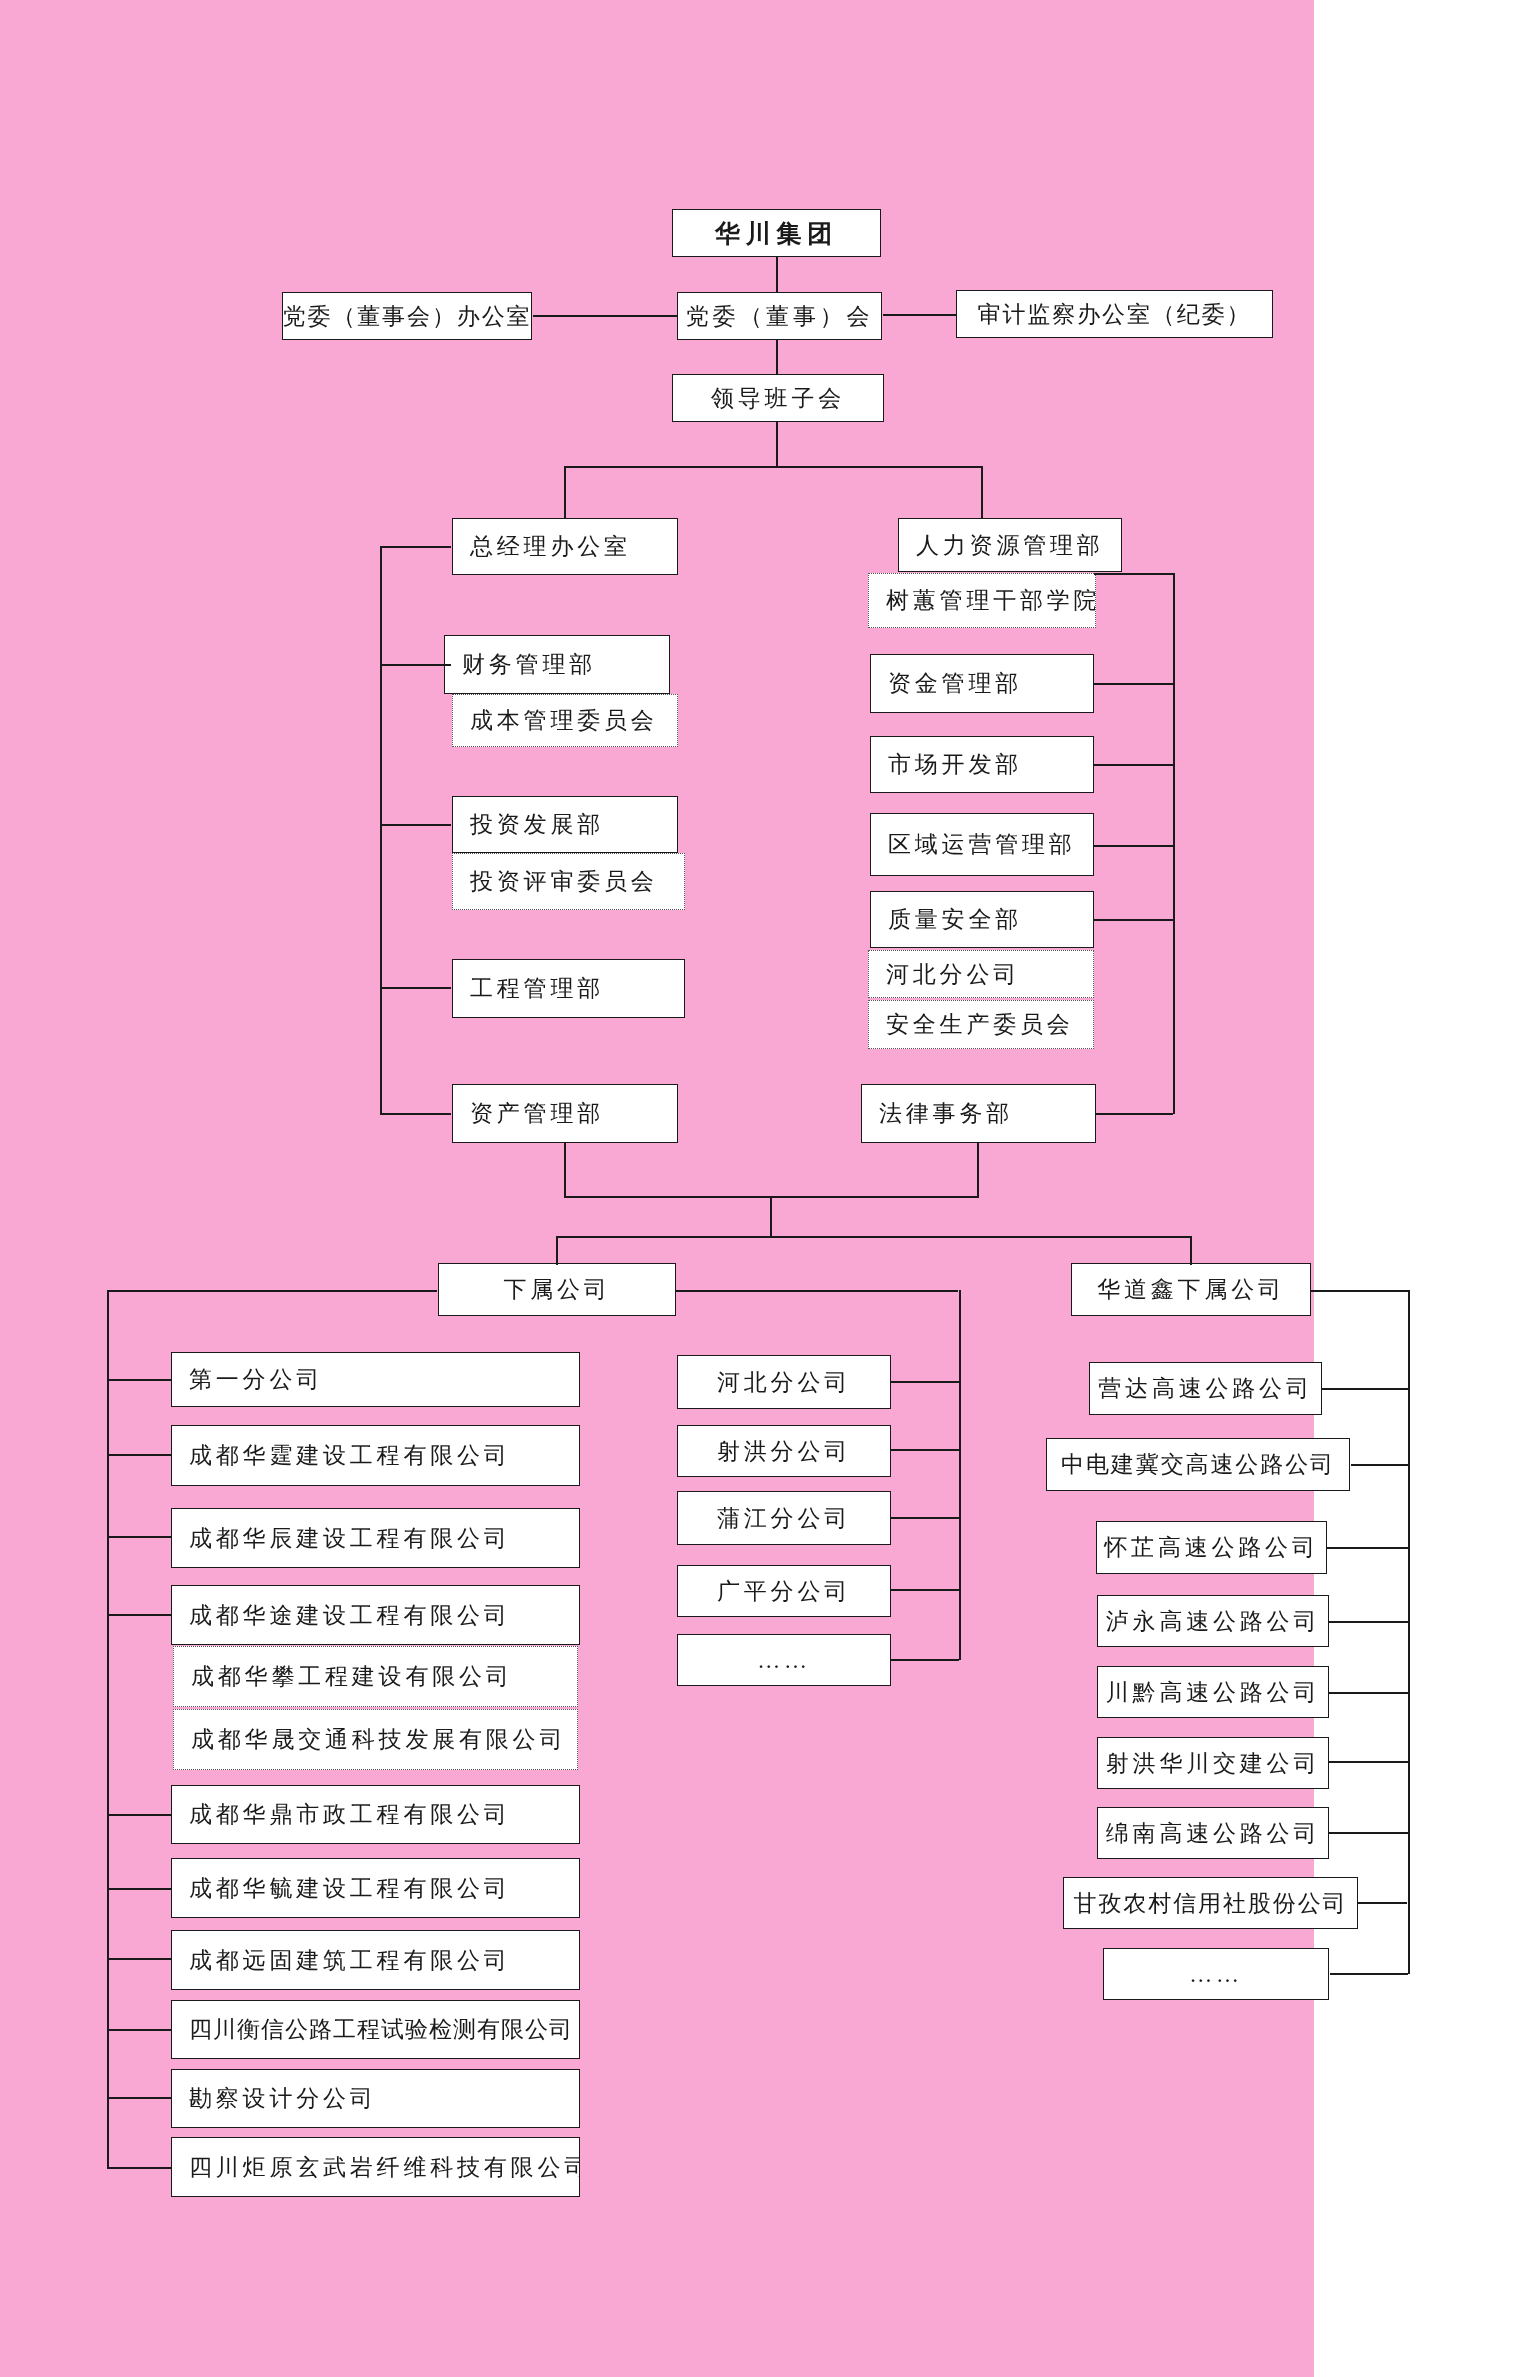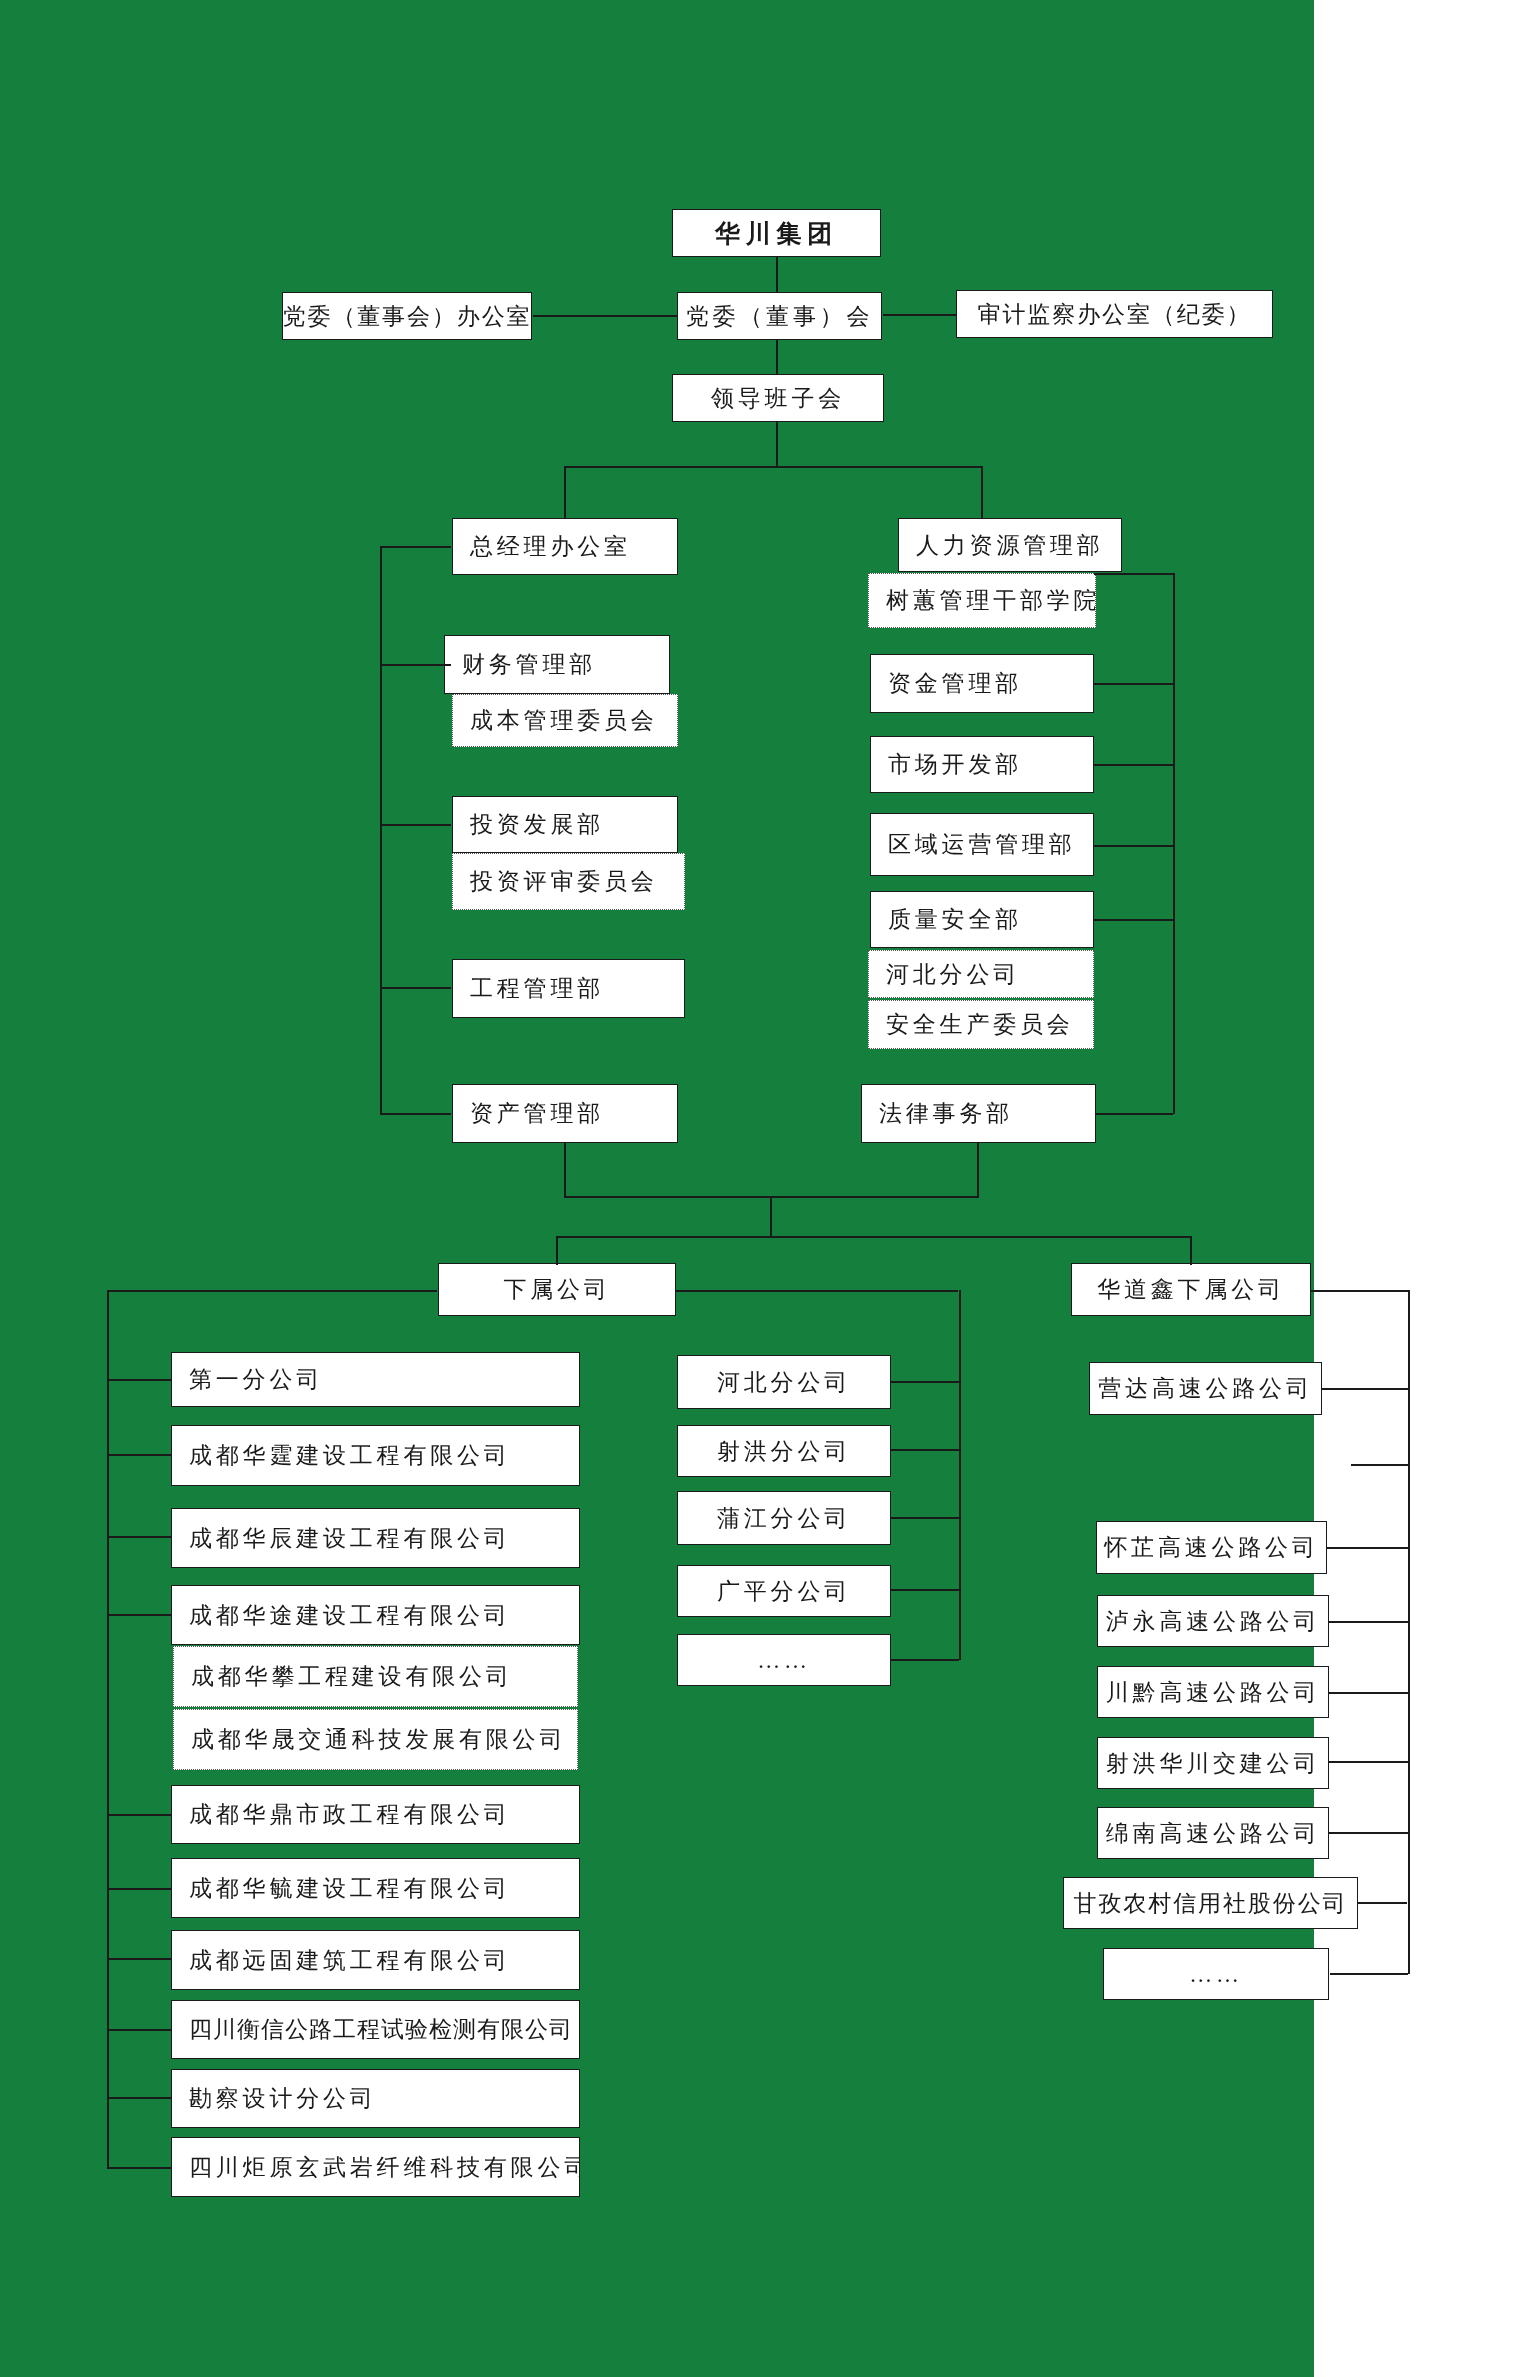--- a/index.html
+++ b/index.html
@@ -1,16 +1,16 @@
 <!DOCTYPE html>
 <html style="font-size:15px"><head>
 <meta charset="utf-8">
 <style>
   html,body{margin:0;padding:0;background:#ffffff;}
-  #canvas{position:relative;width:1314px;height:2378px;background:#15803d;
+  #canvas{position:relative;width:1314px;height:2378px;background:#f9a8d4;
           font-family:"Liberation Serif","DejaVu Serif",serif;color:#1a1a1a;}
   .box{position:absolute;box-sizing:border-box;border:1.9px solid #1a1a1a;background:#ffffff;
        display:flex;align-items:center;font-size:23px;letter-spacing:3.8px;
        white-space:nowrap;overflow:hidden;line-height:1;}
   .box.dotted{border:1.9px dotted #555;}
   .box.left{justify-content:flex-start;padding-left:17px;}
   .box.center{justify-content:center;padding-left:0;}
   .box.bold{font-weight:bold;font-size:25px;letter-spacing:5.7px;}
   .box.ls2{letter-spacing:1.9px;}
   .box.ls1{letter-spacing:1px;}
@@ -62,20 +62,21 @@
   <div class="box left" style="left:171px;top:2069px;width:409px;height:59px;">勘察设计分公司</div>
   <div class="box left" style="left:171px;top:2137px;width:409px;height:60px;">四川炬原玄武岩纤维科技有限公司</div>
 
   <div class="box center" style="left:677px;top:1355px;width:214px;height:54px;">河北分公司</div>
   <div class="box center" style="left:677px;top:1425px;width:214px;height:52px;">射洪分公司</div>
   <div class="box center" style="left:677px;top:1491px;width:214px;height:54px;">蒲江分公司</div>
   <div class="box center" style="left:677px;top:1565px;width:214px;height:52px;">广平分公司</div>
   <div class="box center" style="left:677px;top:1634px;width:214px;height:52px;">……</div>
 
   <div class="box center" style="left:1089px;top:1362px;width:233px;height:53px;">营达高速公路公司</div>
+  <div class="box center ls2" style="left:1046px;top:1438px;width:304px;height:53px;">中电建冀交高速公路公司</div>
   <div class="box center" style="left:1096px;top:1521px;width:231px;height:53px;">怀芷高速公路公司</div>
   <div class="box center" style="left:1097px;top:1595px;width:232px;height:52px;">泸永高速公路公司</div>
   <div class="box center" style="left:1097px;top:1666px;width:232px;height:52px;">川黔高速公路公司</div>
   <div class="box center" style="left:1097px;top:1737px;width:232px;height:52px;">射洪华川交建公司</div>
   <div class="box center" style="left:1097px;top:1807px;width:232px;height:52px;">绵南高速公路公司</div>
   <div class="box center ls2" style="left:1063px;top:1877px;width:295px;height:52px;">甘孜农村信用社股份公司</div>
   <div class="box center" style="left:1103px;top:1948px;width:226px;height:52px;">……</div>
 
   <div class="vl" style="left:776px;top:257px;height:35px;"></div>
   <div class="hl" style="left:533px;top:315px;width:145px;"></div>

